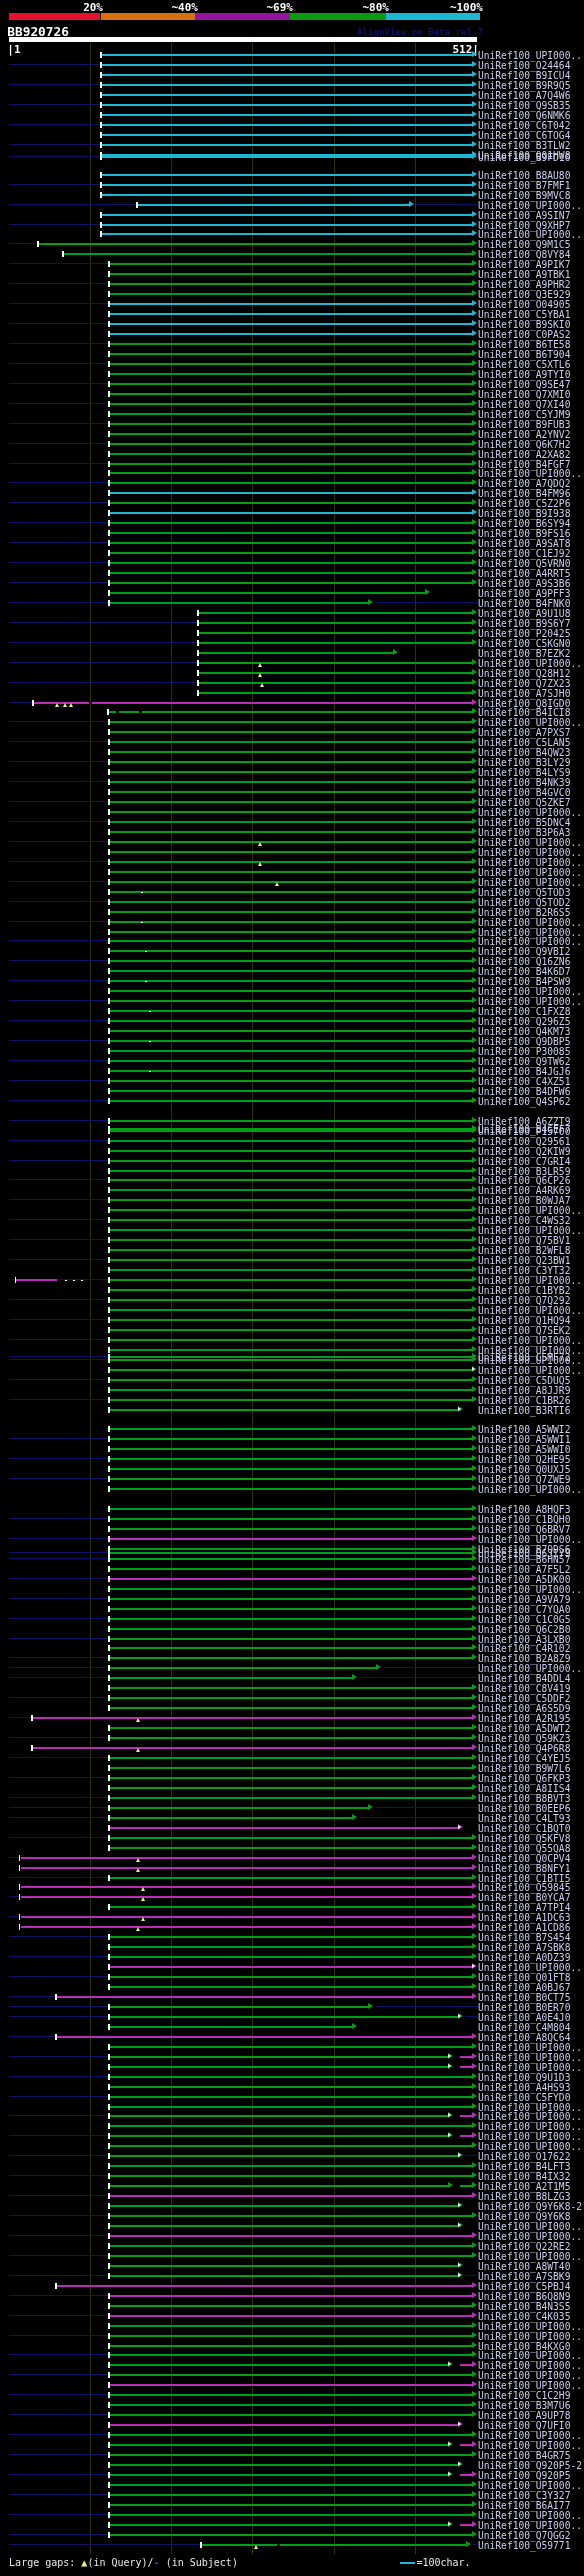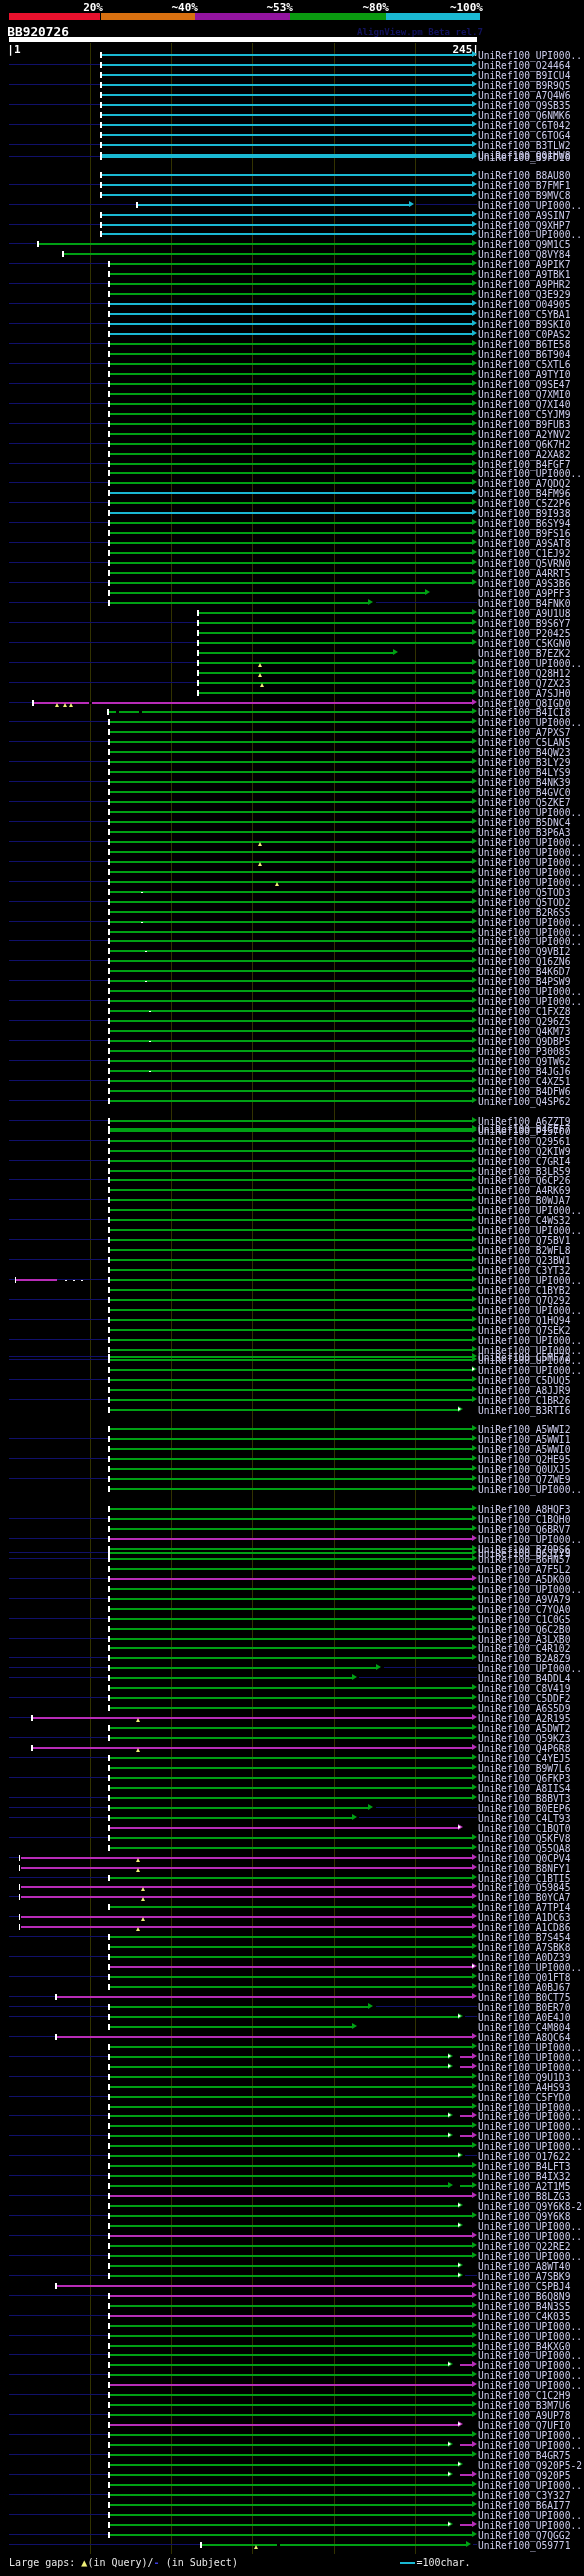--- a/index.html
+++ b/index.html
@@ -38,36 +38,36 @@
   #legend-right{position:absolute;left:400px;top:2557px;font:10px "DejaVu Sans Mono",monospace;color:#e8e8e8;}
   #legend-right .swatch{display:inline-block;width:14.6px;height:2.7px;background:#1ab8d2;vertical-align:middle;margin-right:1.8px;}
 </style>
 </head>
 <body>
 
 <div id="screen">
   <div id="scale-labels">
       <div class="pct-label" style="left: 48px;">20%</div>
       <div class="pct-label" style="left: 143px;">~40%</div>
-      <div class="pct-label" style="left: 238px;">~53%</div>
+      <div class="pct-label" style="left: 238px;">~69%</div>
       <div class="pct-label" style="left: 334px;">~80%</div>
       <div class="pct-label" style="left: 428px;">~100%</div>
     </div>
   <div id="scale-bar">
       <div class="scale-seg" style="left: 9.1px; width: 91px; background: rgb(232, 17, 45);"></div>
       <div class="scale-seg" style="left: 101px; width: 94px; background: rgb(216, 112, 16);"></div>
       <div class="scale-seg" style="left: 195px; width: 95px; background: rgb(148, 20, 160);"></div>
       <div class="scale-seg" style="left: 290px; width: 96px; background: rgb(10, 154, 16);"></div>
       <div class="scale-seg" style="left: 386px; width: 94px; background: rgb(26, 184, 210);"></div>
     </div>
   <div id="query-title">BB920726</div>
   <div id="beta-note">AlignView.pm Beta rel.7</div>
   <div id="ruler-bar"></div>
   <div id="ruler-left">|1</div>
-  <div id="ruler-right">245|</div>
+  <div id="ruler-right">512|</div>
   <div id="gridlines">
       <div class="grid" style="left: 90px;"></div>
       <div class="grid" style="left: 171px;"></div>
       <div class="grid" style="left: 252px;"></div>
       <div class="grid" style="left: 334px;"></div>
       <div class="grid" style="left: 415px;"></div>
     </div>
   <div id="rows">
       <div class="srow" style="top: 50px;">
         <div class="seg" style="left: 102px; width: 372px; background: rgb(26, 184, 210);"></div>

